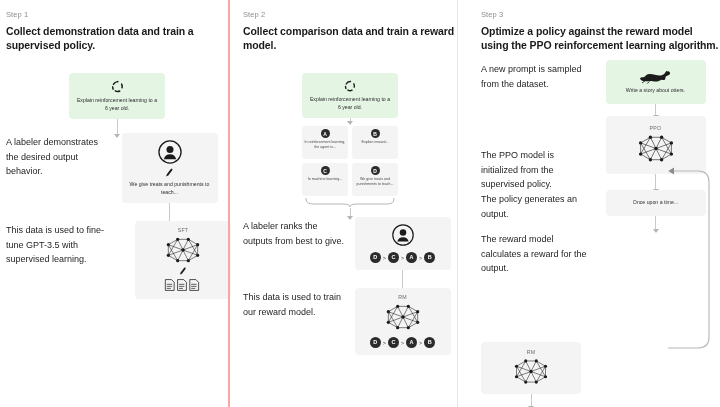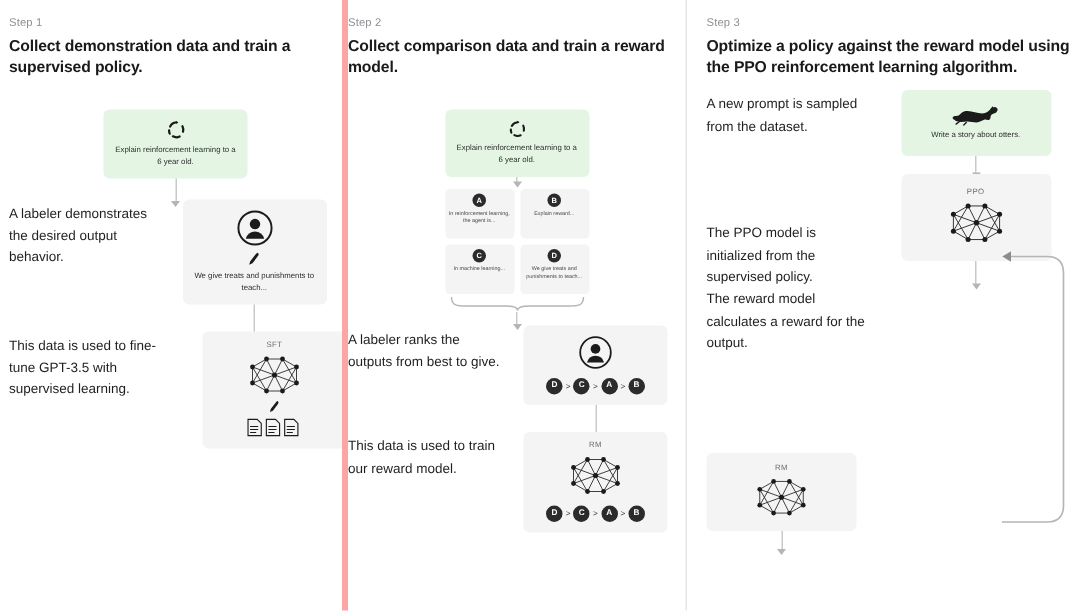--- a/index.html
+++ b/index.html
@@ -16,22 +16,22 @@
     display:flex;
     box-sizing:border-box;
   }
   .column{
     position:relative;
     box-sizing:border-box;
     padding:10px 0 0 0;
     height:407px;
   }
   .col1{width:228px;padding-left:6px;}
-  .col2{width:229px;border-left:4px solid #fca5a5;}
-  .col3{width:263px;padding-left:13px;border-left:1px solid #e6e6e6;}
+  .col2{width:229px;padding-left:13px;border-left:2px solid #fca5a5;}
+  .col3{width:263px;padding-left:23px;border-left:1px solid #e6e6e6;}
 
   .step-label{
     font-size:7.5px;
     color:#8e8e93;
     letter-spacing:.1px;
     margin:0 0 5px 0;
     font-weight:400;
   }
   .step-title{
     font-size:10.5px;
@@ -415,20 +415,29 @@
                     <circle cx="8" cy="30" r="2.4"></circle>
                   <circle cx="30" cy="22" r="2.6"></circle>
                 </g>
               </svg>
             </span>
           </div>
           <div class="arrow" style="height:18px;"></div>
         </div>
       </div>
 
+      <div class="row" style="margin-top:-2px;">
+        <div class="caption">The policy generates an output.</div>
+        <div class="visual">
+          <div class="card prompt-card" style="min-height:26px;">
+            <div class="card-text" style="margin-top:0;">Once upon a time...</div>
+          </div>
+          <div class="arrow" style="height:16px;"></div>
+        </div>
+      </div>
 
       <div class="row" style="margin-top:-2px;flex-direction:column;">
         <div class="caption">The reward model calculates a reward for the output.</div>
         <div class="visual">
           <div class="card prompt-card" style="min-height:52px;">
             <div class="card-title">RM</div>
             <span>
               <svg width="40" height="29" viewBox="0 0 60 44">
                 <g stroke="#2a2a2a" stroke-width="0.9" fill="none">
                   <path d="M8 14 L22 6 L38 6 L52 14 L52 30 L38 38 L22 38 L8 30 Z"></path>

